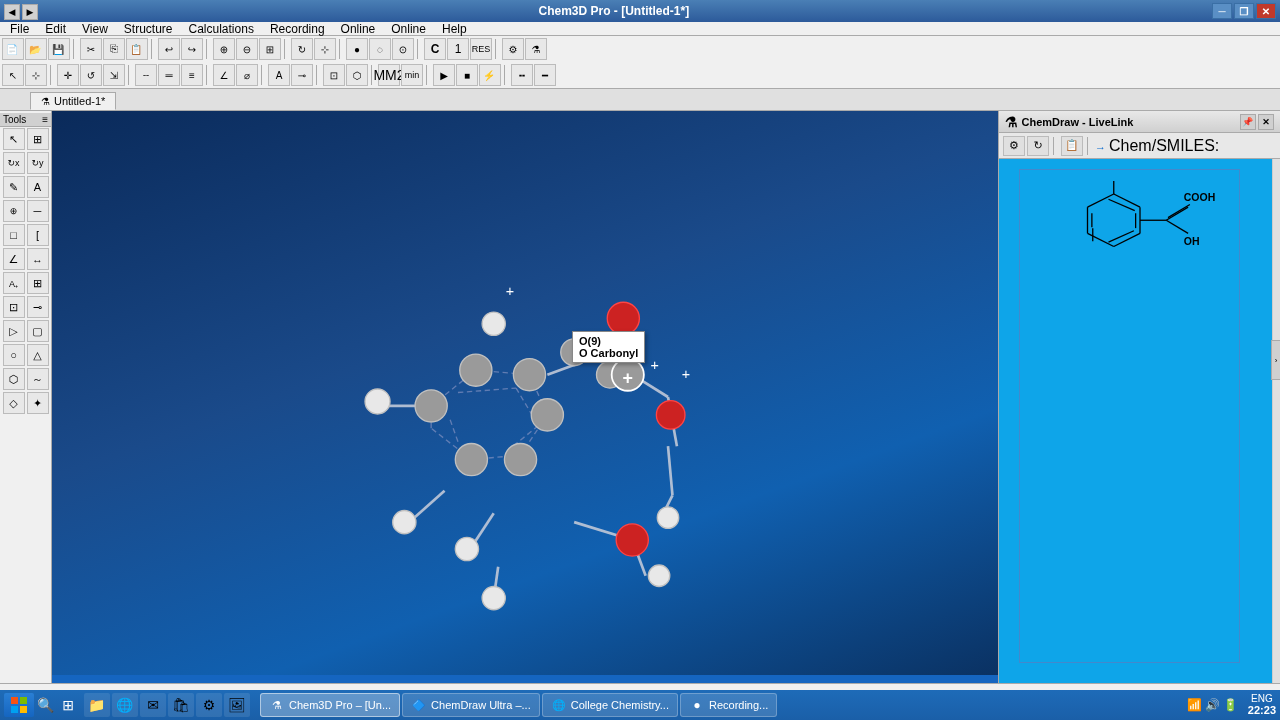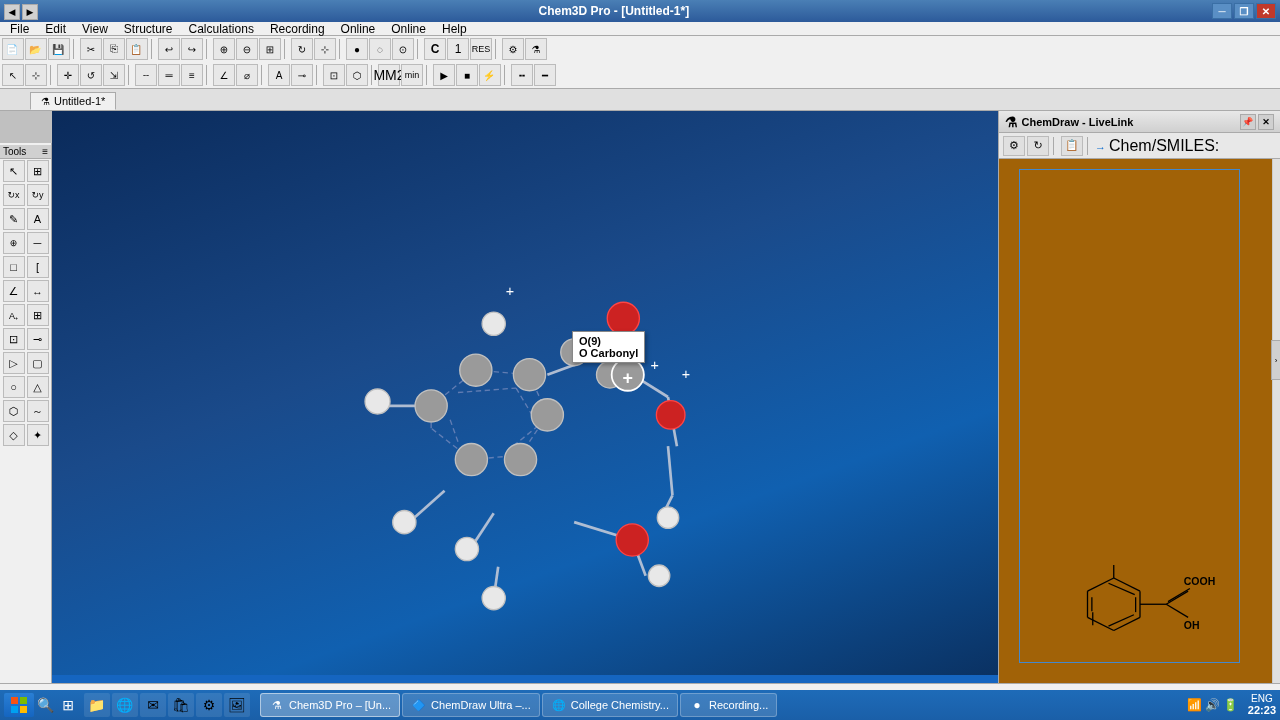--- a/index.html
+++ b/index.html
@@ -58,21 +58,20 @@
     
     #main-area {
       display: flex; width: 100%; height: calc(720px - 22px - 22px - 52px - 22px - 30px);
     }
 
     
     #tools-panel {
       width: 52px; background: #f0f0f0; border-right: 1px solid #aaa;
       display: flex; flex-direction: column; align-items: center;
       padding: 2px 0;
-      margin-top: 32px;
     }
     #tools-header {
       width: 100%; background: #d0d0d0; border-bottom: 1px solid #aaa;
       font-size: 10px; padding: 1px 3px; display: flex; align-items: center; justify-content: space-between;
     }
     .tool-btn {
       width: 22px; height: 22px; background: #e8e8e8; border: 1px solid #bbb;
       display: flex; align-items: center; justify-content: center;
       font-size: 11px; cursor: pointer; margin: 1px;
     }
@@ -101,21 +100,21 @@
     #livelink-header {
       height: 22px; background: linear-gradient(to bottom, #e8e8e8, #d0d0d0);
       border-bottom: 1px solid #aaa; display: flex; align-items: center;
       padding: 0 6px; font-size: 11px; font-weight: bold; gap: 4px;
     }
     #livelink-toolbar {
       height: 26px; background: #e8e8e8; border-bottom: 1px solid #aaa;
       display: flex; align-items: center; padding: 0 4px; gap: 2px;
     }
     #livelink-canvas {
-      flex: 1; background: #a16207; display: flex; align-items: flex-end; justify-content: center;
+      flex: 1; background: #0ea5e9; display: flex; align-items: flex-start; justify-content: center;
       position: relative;
     }
     #chem-structure-svg {
       width: 200px; height: 140px;
     }
     #right-collapse {
       position: absolute; right: -1px; top: 50%; transform: translateY(-50%);
       width: 10px; height: 40px; background: #d0d0d0; border: 1px solid #aaa;
       cursor: pointer; display: flex; align-items: center; justify-content: center;
       font-size: 8px;

